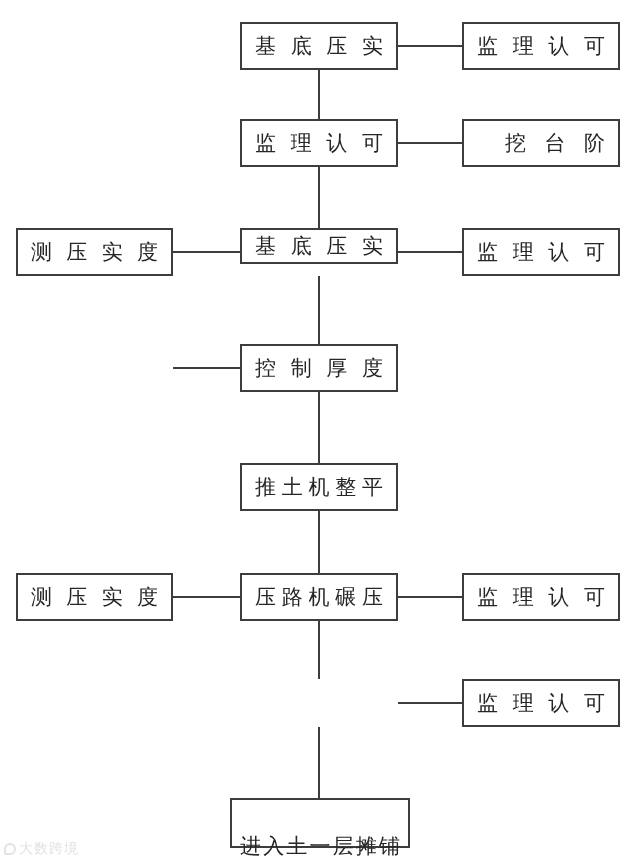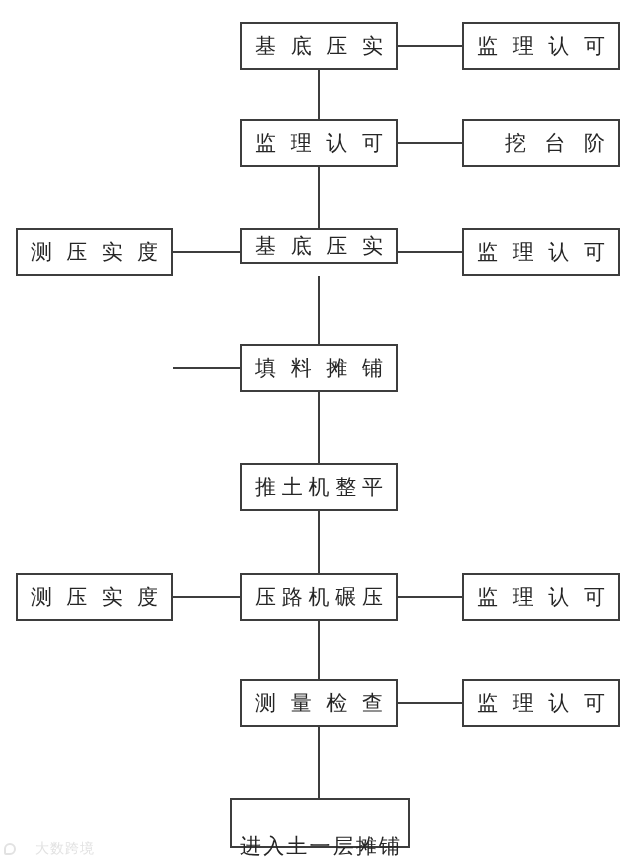--- a/index.html
+++ b/index.html
@@ -44,21 +44,21 @@
     background: #3d3d3d;
   }
   .vline { width: 2px; }
   .hline { height: 2px; }
   .watermark {
     position: absolute;
     left: 4px;
     top: 840px;
     display: flex;
     align-items: center;
-    gap: 19px;
+    gap: 3px;
     color: #e2e2e2;
     font-size: 14px;
     font-family: "Liberation Sans", sans-serif;
     letter-spacing: 1px;
     user-select: none;
   }
   .watermark .wm-logo {
     display: inline-block;
     width: 12px;
     height: 12px;
@@ -93,30 +93,27 @@
   <div class="node" style="left:240px; top:22px;  width:158px; height:48px;">
     <span class="label">基底压实</span>
   </div>
   <div class="node" style="left:240px; top:119px; width:158px; height:48px;">
     <span class="label">监理认可</span>
   </div>
   <div class="node" style="left:240px; top:228px; width:158px; height:36px;align-items:center;">
     <span class="label">基底压实</span>
   </div>
   <div class="node" style="left:240px; top:344px; width:158px; height:48px;">
-    <span class="label">填料摊铺</span>
+    <span class="label">控制厚度</span>
   </div>
   <div class="node" style="left:240px; top:463px; width:158px; height:48px;">
     <span class="label">推土机整平</span>
   </div>
   <div class="node" style="left:240px; top:573px; width:158px; height:48px;">
     <span class="label">压路机碾压</span>
-  </div>
-  <div class="node" style="left:240px; top:679px; width:158px; height:48px;">
-    <span class="label">测量检查</span>
   </div>
   <div class="node wide" style="left:230px; top:798px; width:180px; height:50px;">
     <span class="label">进入土一层摊铺</span>
   </div>
 
   <div class="node" style="left:16px; top:228px; width:157px; height:48px;">
     <span class="label">测压实度</span>
   </div>
   <div class="node" style="left:16px; top:573px; width:157px; height:48px;">
     <span class="label">测压实度</span>

